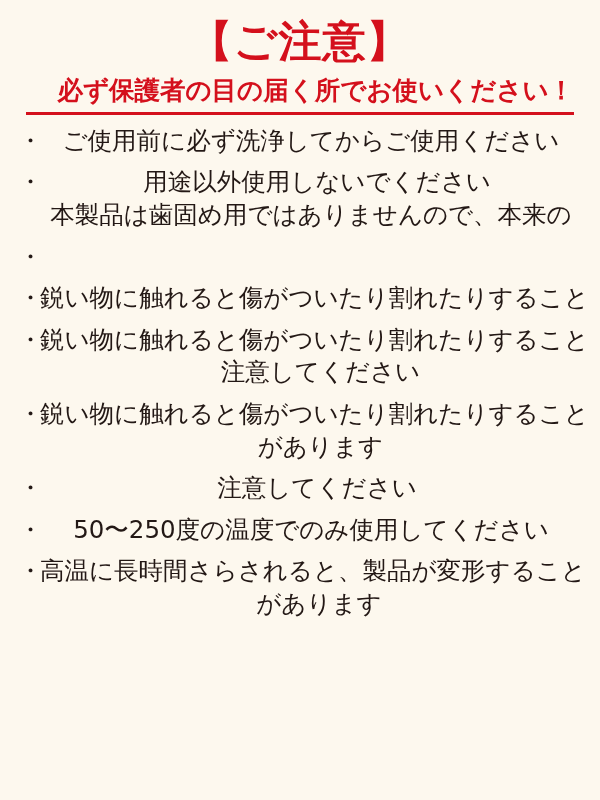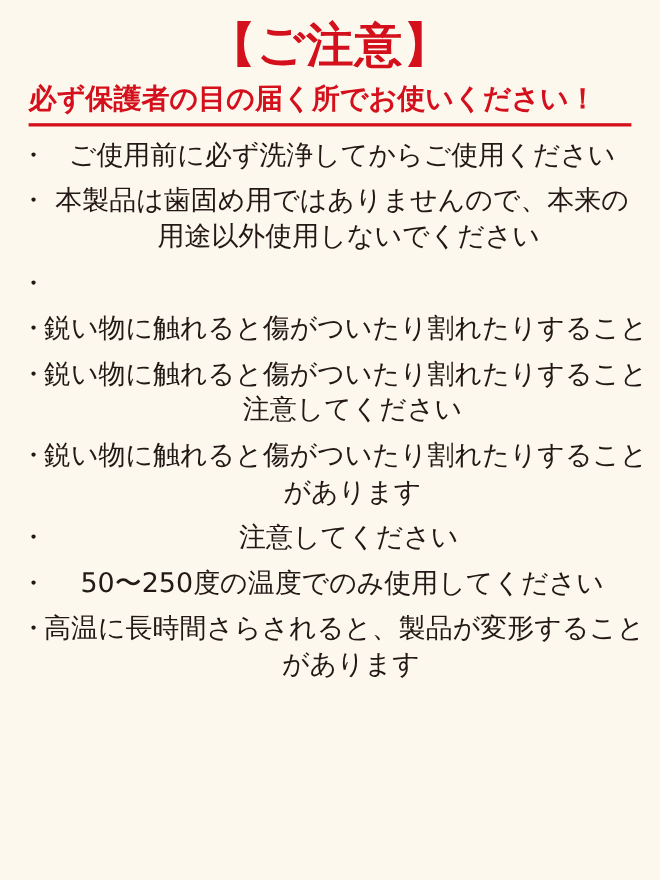--- a/index.html
+++ b/index.html
@@ -25,21 +25,21 @@
     text-align: center;
     color: #d4101c;
     font-size: 43px;
     font-weight: bold;
     letter-spacing: 1px;
     line-height: 1.1;
     margin: 4px 0 10px 0;
     font-family: "DejaVu Sans", sans-serif;
   }
   .subtitle-wrap {
-    text-align: left;
+    text-align: right;
     padding-bottom: 6px;
     margin: 0 8px 8px 8px;
     border-bottom: 3px solid #d4101c;
   }
   .subtitle {
     color: #d4101c;
     font-size: 25.5px;
     font-weight: bold;
     letter-spacing: 0px;
     line-height: 1.2;
@@ -92,22 +92,22 @@
   <ul class="list">
       <li class="item">
         <span class="bullet">・</span>
         <span class="item-text">
           <span class="line">ご使用前に必ず洗浄してからご使用ください</span>
         </span>
       </li>
       <li class="item">
         <span class="bullet">・</span>
         <span class="item-text">
+          <span class="line indent">用途以外使用しないでください</span>
           <span class="line">本製品は歯固め用ではありませんので、本来の</span>
-          <span class="line indent">用途以外使用しないでください</span>
         </span>
       </li>
       <li class="item">
         <span class="bullet">・</span>
         <span class="item-text">
         </span>
       </li>
       <li class="item">
         <span class="bullet">・</span>
         <span class="item-text">

